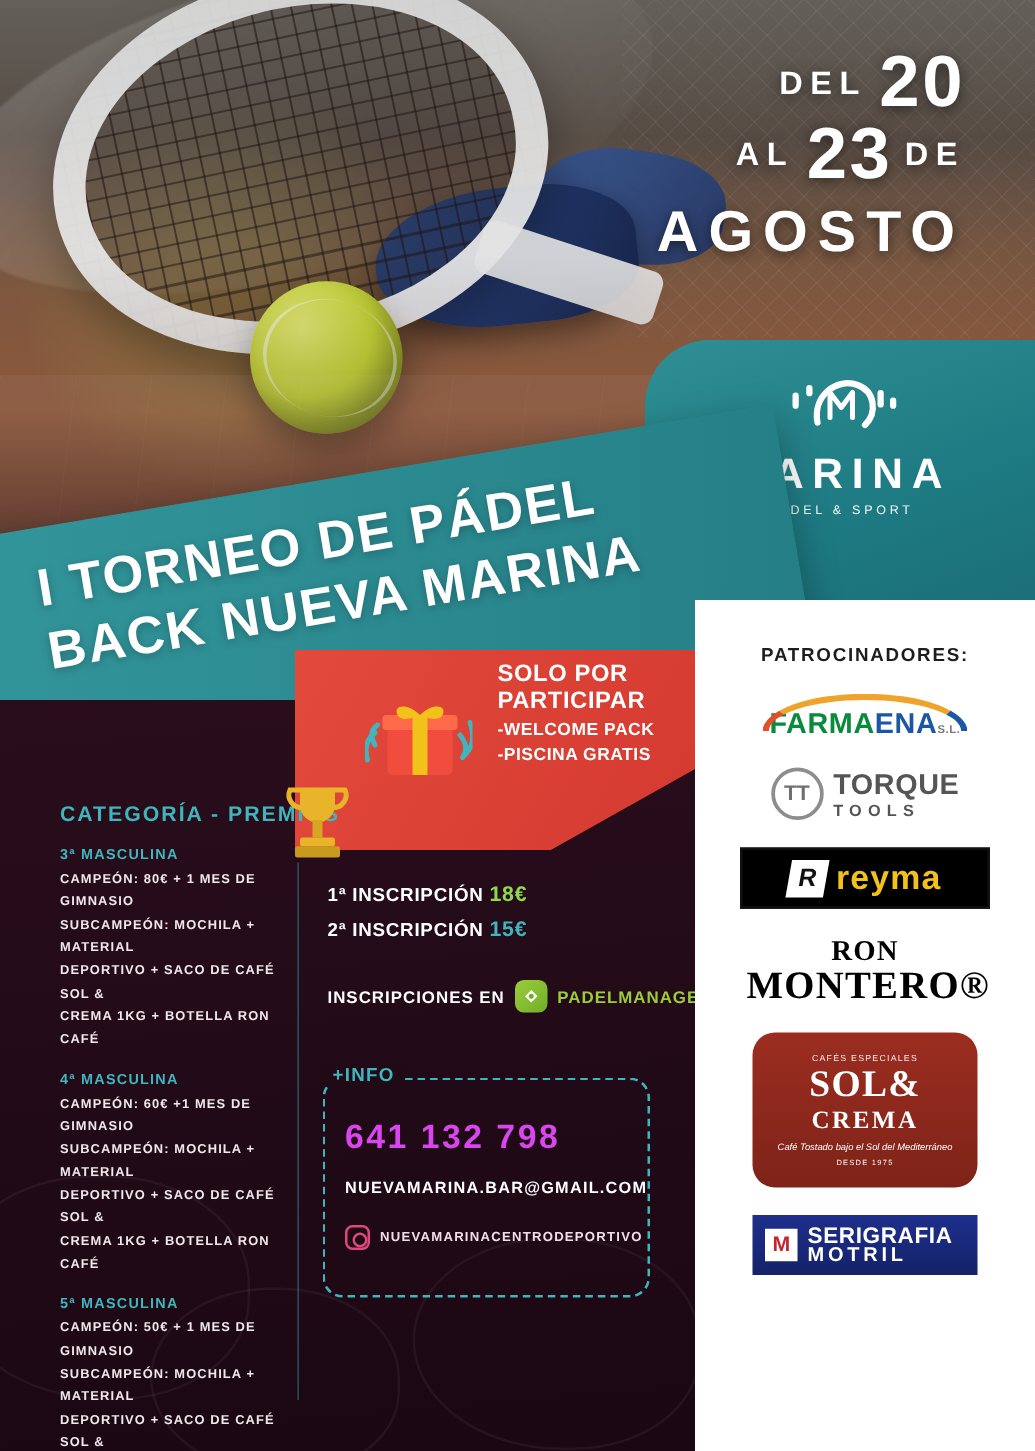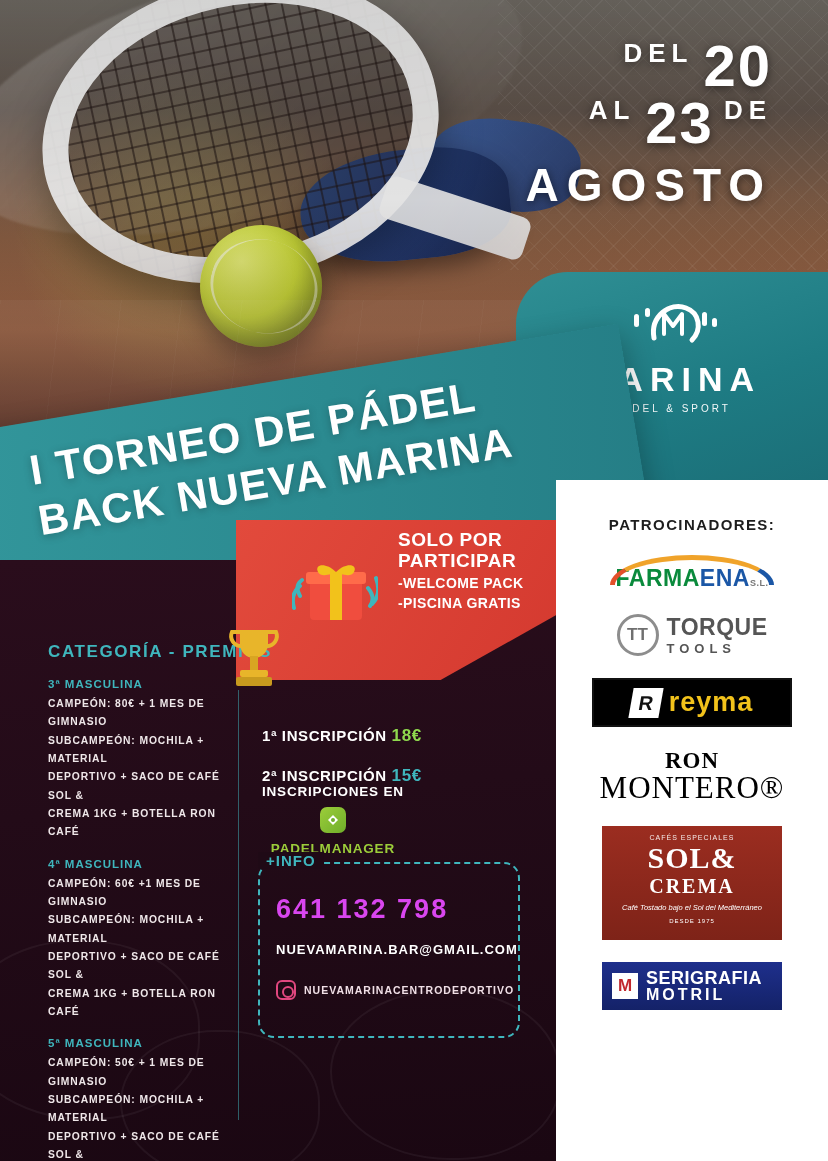--- a/index.html
+++ b/index.html
@@ -94,21 +94,21 @@
                 repeating-linear-gradient(-45deg, rgba(255,255,255,0.07) 0 1px, rgba(0,0,0,0) 1px 14px);
     opacity:.8;
   }
 
   
   .date-block {
     position:absolute; right: 56px; top: 38px; width: 300px;
     text-align: right; color:#fff;
     text-shadow: 0 2px 10px rgba(0,0,0,0.55);
   }
-  .date-line { display:flex; justify-content:flex-end; align-items:flex-start; gap:10px; }
+  .date-line { display:flex; justify-content:flex-end; align-items:center; gap:10px; }
   .date-sm { font-size: 26px; font-weight: 700; letter-spacing: 6px; }
   .date-lg { font-size: 58px; font-weight: 800; letter-spacing: 2px; line-height: 0.98; }
   .date-month { font-size: 46px; font-weight: 800; letter-spacing: 8px; margin-top: 6px; }
 
   
   .logo-panel {
     position:absolute; right: 0; top: 272px; width: 312px; height: 208px;
     background: linear-gradient(160deg, #2f8f94 0%, #1e7b83 60%, #1b6f78 100%);
     border-top-left-radius: 52px;
     color:#fff; text-align:center;
@@ -168,25 +168,25 @@
   .cat { margin-bottom: 16px; }
   .cat-name { color:#3fb6bd; font-size: 11.5px; font-weight: 800; letter-spacing: 1px; margin-bottom: 5px; }
   .cat-line { color:#efe7e9; font-size: 10.3px; letter-spacing: .9px; line-height: 1.78; font-weight: 700; }
 
   .vdivider {
     position:absolute; left: 238px; top: 690px; width: 1px; height: 430px;
     background: rgba(63,182,189,0.5);
   }
 
   .prices { position:absolute; left: 262px; top: 706px; color:#fff; }
-  .price-row { font-size: 15px; font-weight: 800; letter-spacing: .6px; margin-bottom: 8px; margin-top: 20px; }
+  .price-row { font-size: 15px; font-weight: 800; letter-spacing: .6px; margin-bottom: 8px; }
   .price-row .amt { color:#8fd94e; font-size: 17px; }
   .price-row .amt.teal { color:#3fb6bd; }
 
-  .insc { position:absolute; left: 262px; top: 784px; display:flex; align-items:center; gap:8px;flex-direction:column; }
+  .insc { position:absolute; left: 262px; top: 784px; display:flex; align-items:center; gap:8px; }
   .insc-label { color:#fff; font-size: 13.5px; font-weight: 800; letter-spacing: .8px; }
   .pm-badge {
     width: 26px; height: 26px; border-radius: 7px;
     background: linear-gradient(135deg, #9ccd3a, #6fae2a);
     display:flex; align-items:center; justify-content:center;
   }
   .pm-text { color:#9ccd3a; font-size: 13.5px; font-weight: 800; letter-spacing: .8px; }
 
   .infobox {
     position:absolute; left: 258px; top: 862px; width: 262px; height: 176px;
@@ -253,25 +253,25 @@
   }
   .reyma-r {
     width: 30px; height: 30px; background:#fff; color:#111;
     font-weight:800; font-size: 20px; display:flex; align-items:center; justify-content:center;
     transform: skewX(-10deg);
   }
   .reyma-t { color:#f2c21b; font-size: 27px; font-weight: 800; letter-spacing: 1px; }
 
   .sp-ron { line-height: 1.02; font-family: "Liberation Serif", serif; }
   .sp-ron .r1 { font-size: 23px; font-weight: 700; letter-spacing: 1px; }
-  .sp-ron .r2 { font-size: 31px; font-weight: 400; letter-spacing: 1px; }
+  .sp-ron .r2 { font-size: 31px; font-weight: 700; letter-spacing: 1px; text-align: right; }
 
   .sp-sol {
     background: linear-gradient(180deg, #9b2d20 0%, #7e2318 100%);
-    color:#fff; padding: 8px 10px 16px; width: 180px; margin: 0 auto;
+    color:#fff; padding: 18px 10px 16px; width: 180px; margin: 0 auto; border-radius: 18px;
   }
   .sp-sol .s-top { font-size: 7px; letter-spacing: 1px; opacity:.9; }
   .sp-sol .s1 { font-family:"Liberation Serif", serif; font-size: 30px; font-weight:700; letter-spacing:1px; }
   .sp-sol .s2 { font-family:"Liberation Serif", serif; font-size: 20px; font-weight:700; letter-spacing:2px; }
   .sp-sol .s3 { font-size: 7.5px; font-style: italic; margin-top: 5px; line-height:1.4; }
   .sp-sol .s4 { font-size: 6px; letter-spacing: 1px; margin-top: 4px; }
 
   .sp-seri {
     background: linear-gradient(180deg, #1e2f8c 0%, #142268 100%);
     display:flex; align-items:center; gap:8px; padding: 7px 10px; width: 180px; margin: 0 auto;

